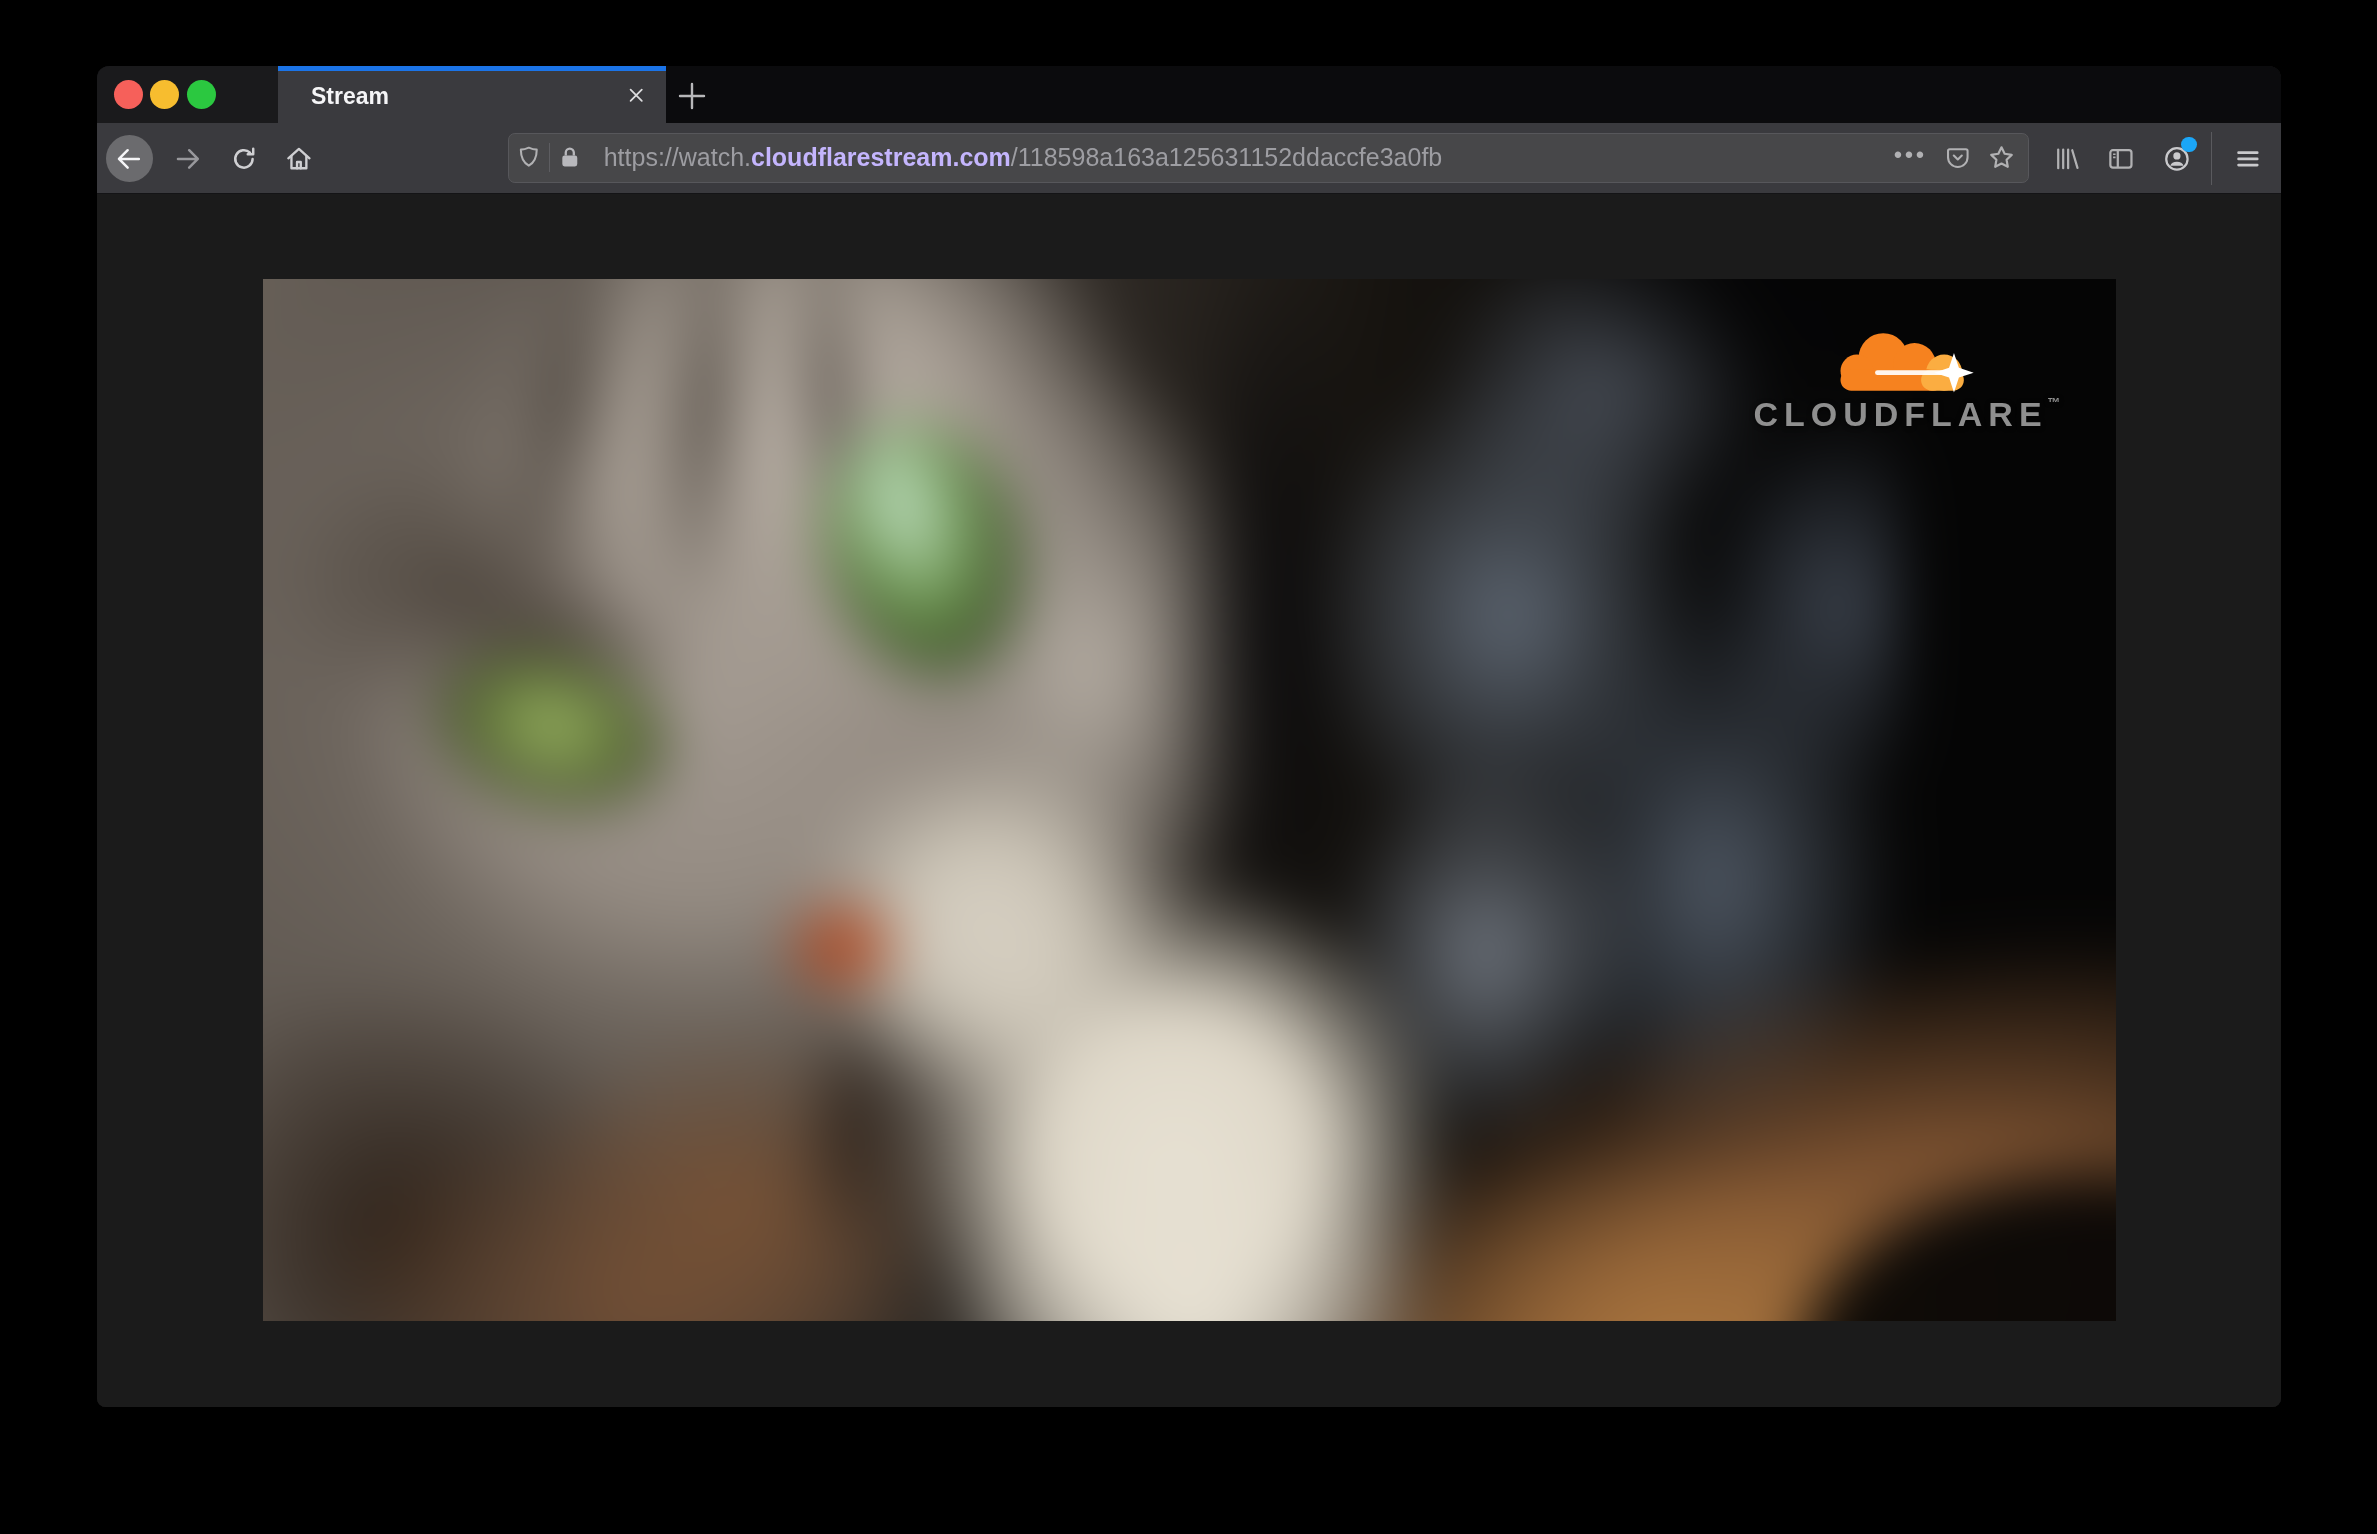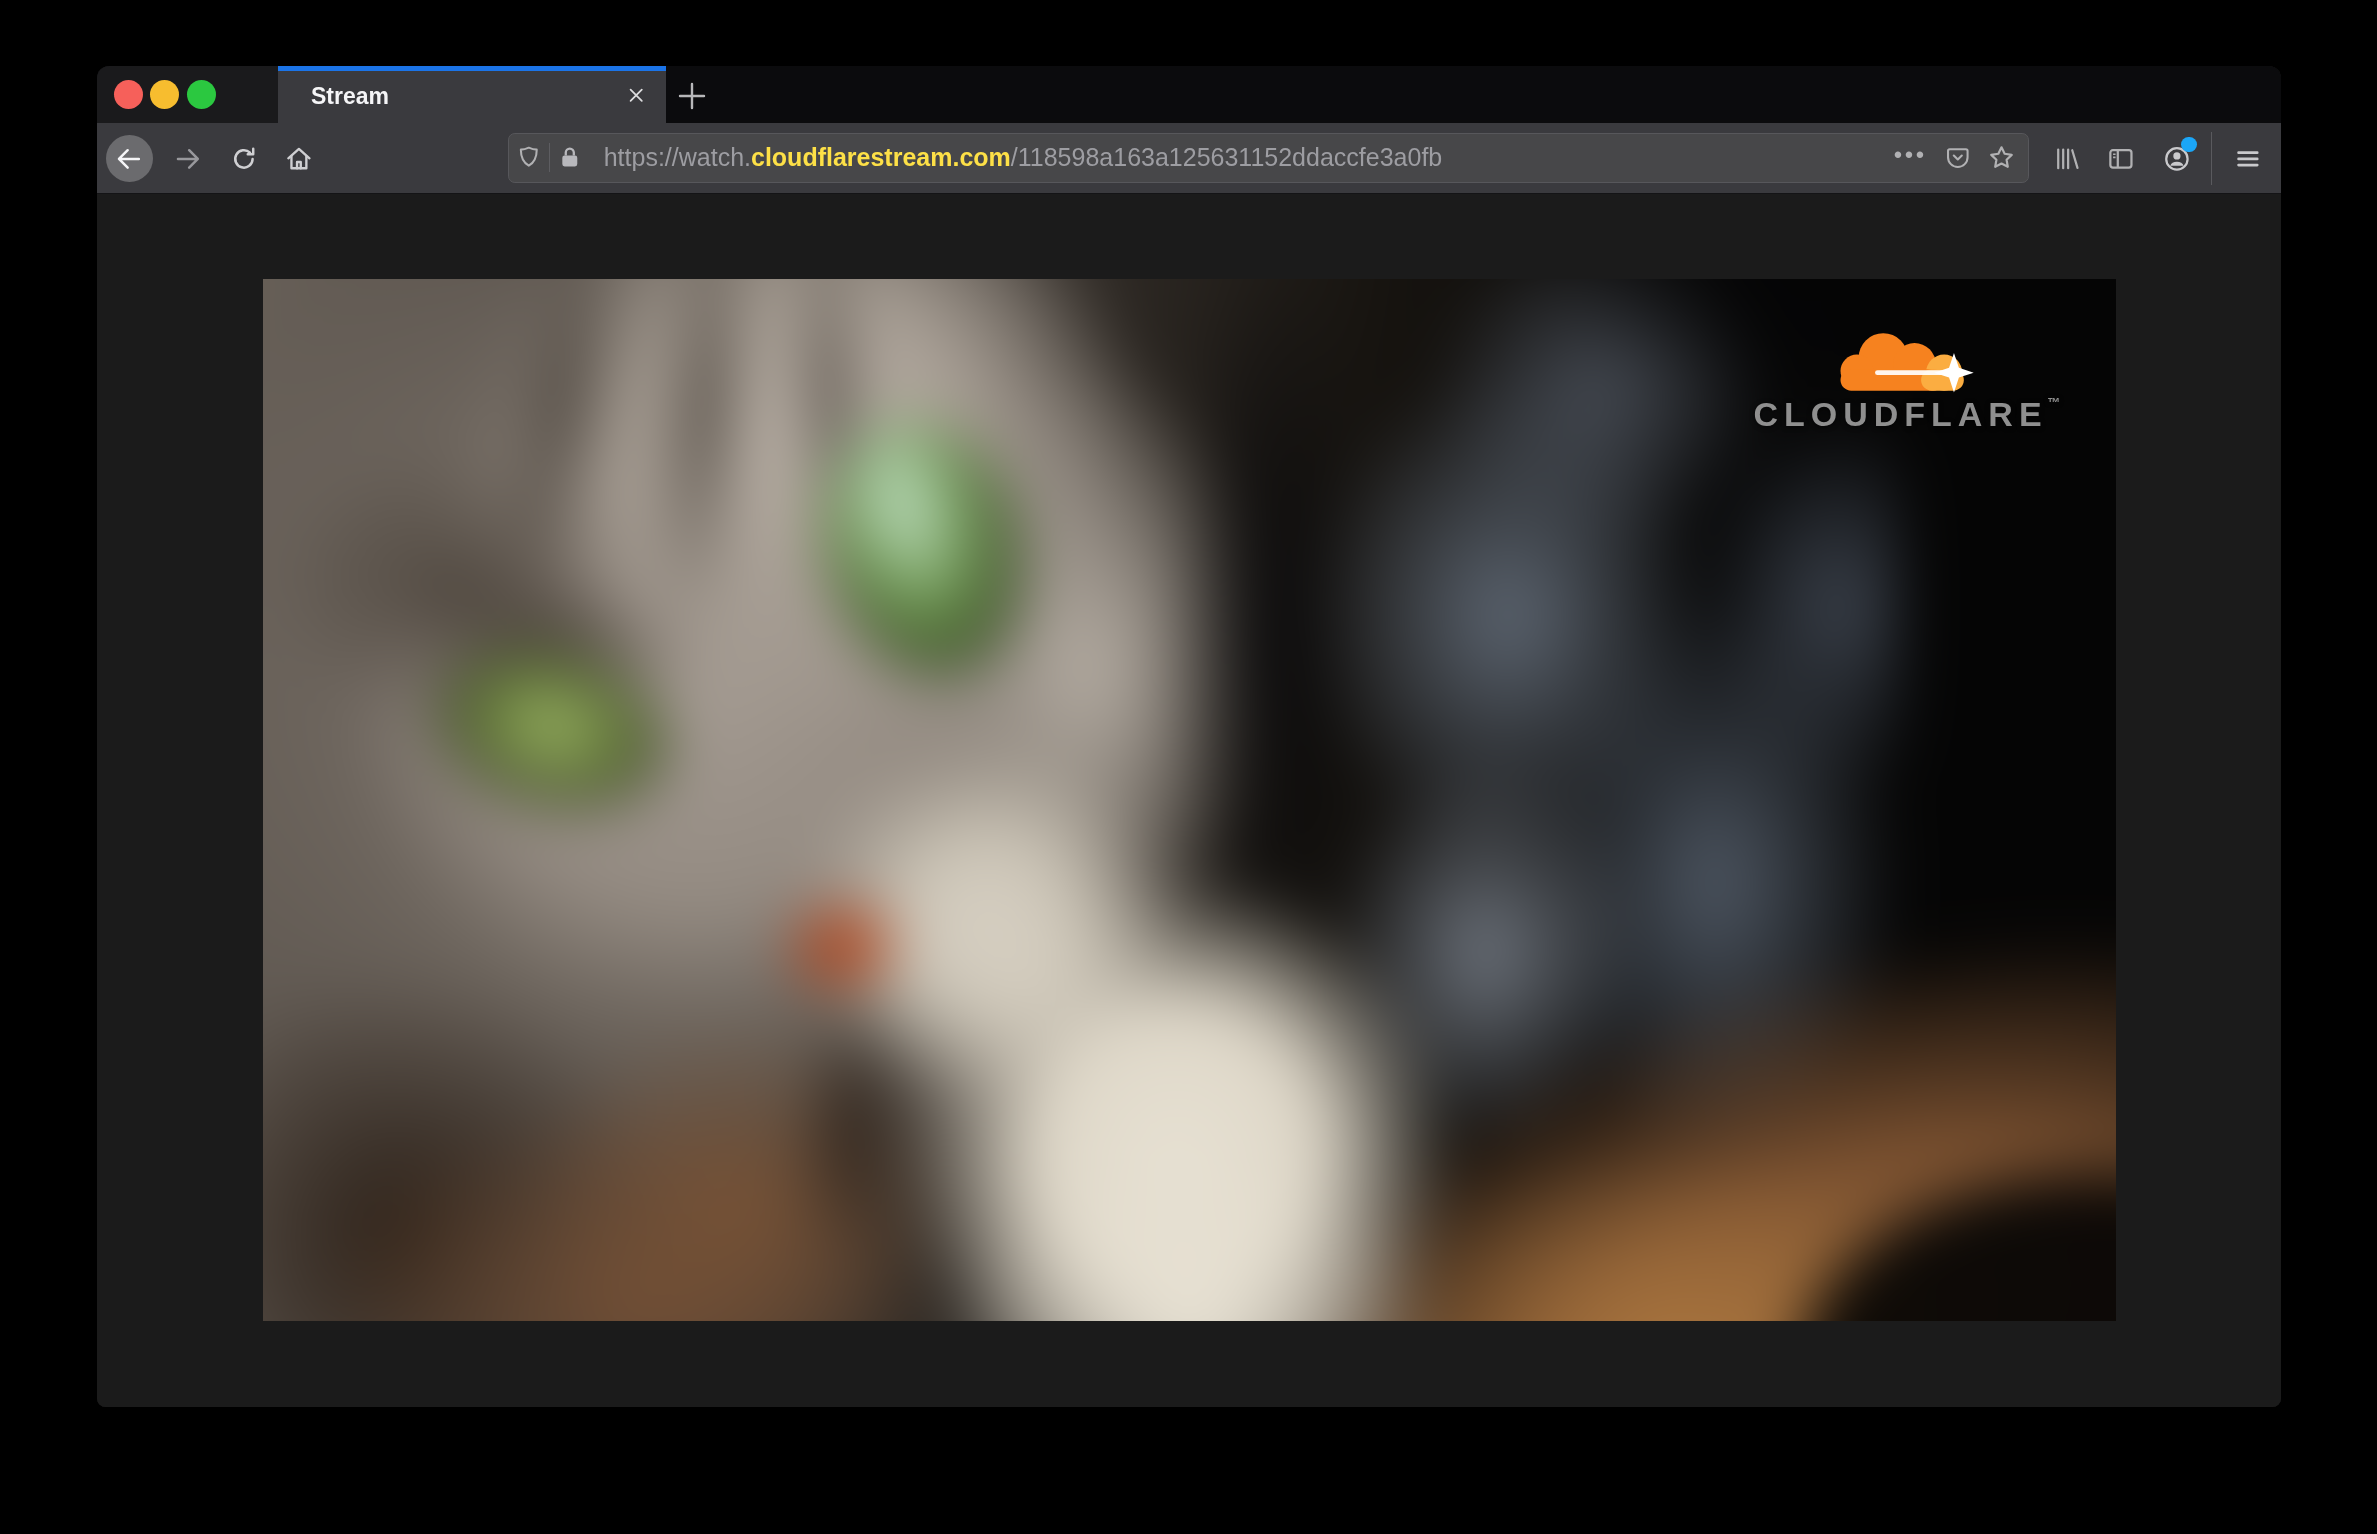--- a/index.html
+++ b/index.html
@@ -29,21 +29,21 @@
   .navbtn.back{left:8.6px;background:#6b6b6e;border-radius:50%;}
   .navbtn.fwd{left:67px;}
   .navbtn.reload{left:123px;}
   .navbtn.home{left:178px;}
   .urlbar{position:absolute;left:411px;top:9.5px;width:1521px;height:50px;background:#474749;
     border:0.9px solid #57575b;border-radius:6.9px;box-sizing:border-box;display:flex;align-items:center;}
   .urlbar .lead{width:40px;display:flex;justify-content:center;flex:0 0 auto;}
   .vdiv{width:0.9px;height:29px;background:#5d5d61;flex:0 0 auto;}
   .url{margin-left:13.8px;font-size:25px;white-space:nowrap;flex:0 1 auto;overflow:hidden;}
   .url .dim{color:#9d9da2;margin-top:37px;}
-  .url .strong{color:#fde047;font-weight:600;}
+  .url .strong{color:#c4b5fd;font-weight:600;}
   .spacer{flex:1 1 auto;}
   .inbtn{background:none;border:none;padding:0;height:50px;display:flex;align-items:center;
     justify-content:center;flex:0 0 auto;}
   .dots{color:#b1b1b3;font-size:24px;letter-spacing:2.6px;padding:0 8.6px 5.2px 6.9px;}
   .rbtn{position:absolute;top:12px;width:47px;height:47px;background:none;border:none;padding:8.6px;box-sizing:border-box;}
   .rbtn.library{left:1946px;}
   .rbtn.sidebar{left:2000px;}
   .rbtn.account{left:2056px;}
   .tdiv{position:absolute;left:2114px;top:8.6px;width:0.9px;height:53px;background:#5a5a5e;}
   .rbtn.menu{left:2127px;}

